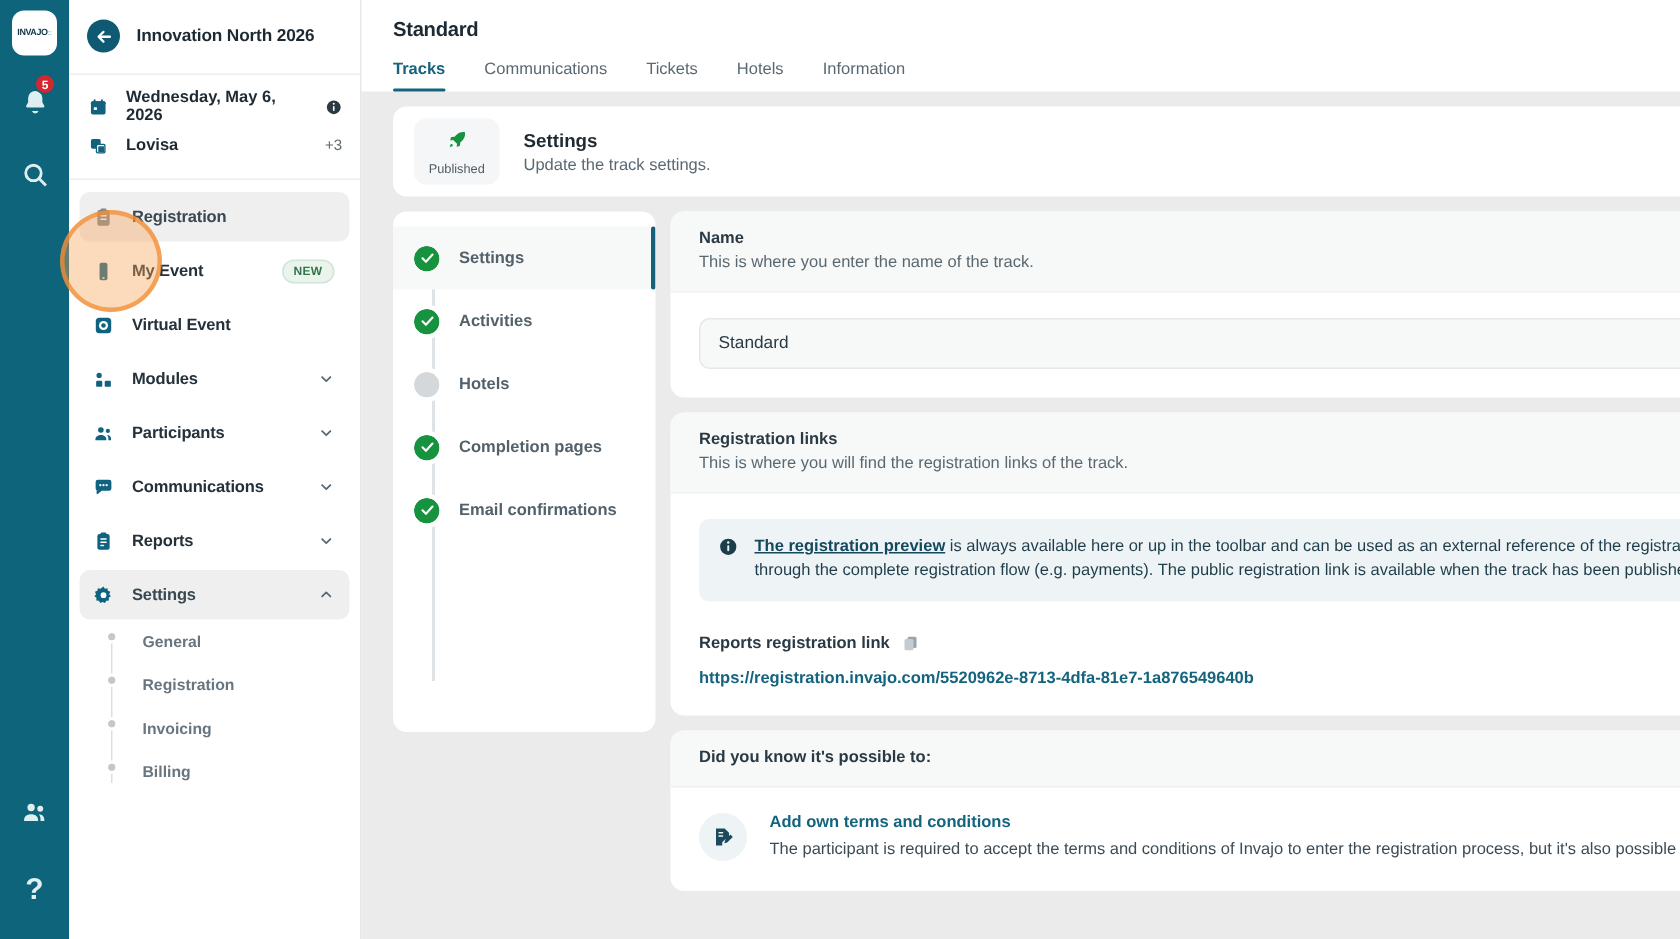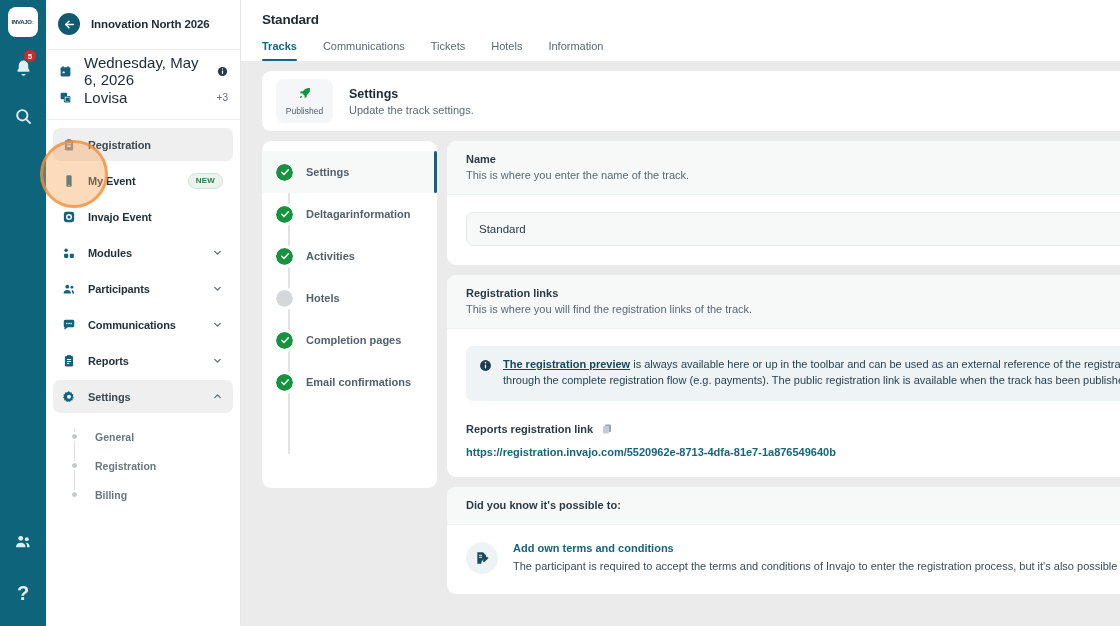--- a/index.html
+++ b/index.html
@@ -66,21 +66,21 @@
   }
   .sb-back-title {
     font-size: 11.5px; font-weight: bold; color: #1d2a33; letter-spacing: -0.1px;
   }
   .sb-meta { padding: 8px 12px 9px 12px; border-bottom: 1px solid #eceef0; }
   .sb-meta-row {
     display: flex; align-items: center; gap: 11px;
     height: 26px;
   }
   .sb-meta-ico { width: 15px; flex: 0 0 15px; display: flex; justify-content: center; color: #13627d; }
-  .sb-meta-text { font-size: 15px; font-weight: normal; color: #1d2a33; flex: 1 1 auto; }
+  .sb-meta-text { font-size: 11px; font-weight: bold; color: #1d2a33; flex: 1 1 auto; }
   .sb-meta-aside { font-size: 10px; color: #5d6b74; font-weight: normal; }
   .sb-meta-info { color: #2a3a44; display: flex; align-items: center; }
 
   .sb-nav { padding: 8px 7px 0 7px; flex: 1 1 auto; }
   .nav-item {
     display: flex; align-items: center; gap: 12px;
     height: 33px; padding: 0 10px 0 8px;
     border-radius: 7px; margin-bottom: 3px;
     cursor: pointer;
   }
@@ -93,21 +93,21 @@
     font-size: 8px; font-weight: bold; color: #31774b;
     background: #eaf4ed; border: 1px solid #cfe5d7;
     border-radius: 9px; padding: 2px 7px 3px 7px; letter-spacing: 0.2px;
   }
 
   .subnav { position: relative; padding: 6px 0 0 0; margin-left: 21px; }
   .subnav::before {
     content: ""; position: absolute; left: 0px; top: 12px; bottom: 16px;
     width: 1px; background: #dcdfe2;
   }
-  .sub-item { display: flex; align-items: center; height: 29px; cursor: pointer; position: relative; }
+  .sub-item { display: flex; align-items: flex-start; height: 29px; cursor: pointer; position: relative; }
   .sub-dot {
     width: 5px; height: 5px; border-radius: 50%;
     background: #c3c8cc; margin-left: -2px; flex: 0 0 5px;
     outline: 2px solid #fff;
   }
   .sub-label { font-size: 10.5px; font-weight: bold; color: #697680; margin-left: 18px; }
 
   
   .content {
     flex: 1 1 auto; height: 626px; background: #ebebeb;
@@ -358,21 +358,21 @@
       </div>
 
       <div class="nav-item">
         <span class="nav-ico">
           <svg width="14" height="14" viewBox="0 0 24 24" fill="currentColor">
               <rect x="3.2" y="3.2" width="17.6" height="17.6" rx="4"></rect>
               <circle cx="12" cy="12" r="5.2" fill="#ffffff"></circle>
               <circle cx="12" cy="12" r="2.6"></circle>
             </svg>
         </span>
-        <span class="nav-label">Invajo Event</span>
+        <span class="nav-label">Virtual Event</span>
       </div>
 
       <div class="nav-item">
         <span class="nav-ico">
           <svg width="14" height="14" viewBox="0 0 24 24" fill="currentColor">
               <circle cx="7" cy="7.4" r="3"></circle>
               <rect x="3.6" y="13.4" width="7" height="7" rx="1.4"></rect>
               <rect x="13.4" y="13.4" width="7" height="7" rx="1.4"></rect>
             </svg>
         </span>
@@ -452,20 +452,24 @@
       </div>
 
       <div class="subnav">
         <div class="sub-item">
           <span class="sub-dot"></span>
           <span class="sub-label">General</span>
         </div>
         <div class="sub-item">
           <span class="sub-dot"></span>
           <span class="sub-label">Registration</span>
+        </div>
+        <div class="sub-item">
+          <span class="sub-dot"></span>
+          <span class="sub-label">Invoicing</span>
         </div>
         <div class="sub-item">
           <span class="sub-dot"></span>
           <span class="sub-label">Billing</span>
         </div>
       </div>
 
     </div>
   </div>
 
@@ -510,28 +514,20 @@
             <span class="step-dot">
               <svg width="10" height="10" viewBox="0 0 24 24" fill="none" stroke="#fff" stroke-width="3.4" stroke-linecap="round" stroke-linejoin="round">
                   <polyline points="4,12.5 9.5,18 20,6.5"></polyline>
                 </svg>
             </span>
             <span class="step-label">Settings</span>
             <span class="step-active-bar"></span>
           </div>
 
 
-          <div class="step">
-            <span class="step-dot">
-              <svg width="10" height="10" viewBox="0 0 24 24" fill="none" stroke="#fff" stroke-width="3.4" stroke-linecap="round" stroke-linejoin="round">
-                  <polyline points="4,12.5 9.5,18 20,6.5"></polyline>
-                </svg>
-            </span>
-            <span class="step-label">Deltagarinformation</span>
-          </div>
 
 
           <div class="step">
             <span class="step-dot">
               <svg width="10" height="10" viewBox="0 0 24 24" fill="none" stroke="#fff" stroke-width="3.4" stroke-linecap="round" stroke-linejoin="round">
                   <polyline points="4,12.5 9.5,18 20,6.5"></polyline>
                 </svg>
             </span>
             <span class="step-label">Activities</span>
           </div>

